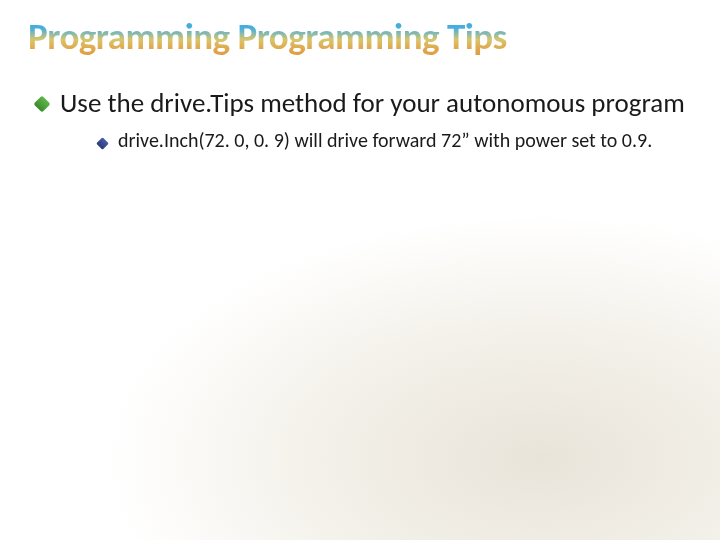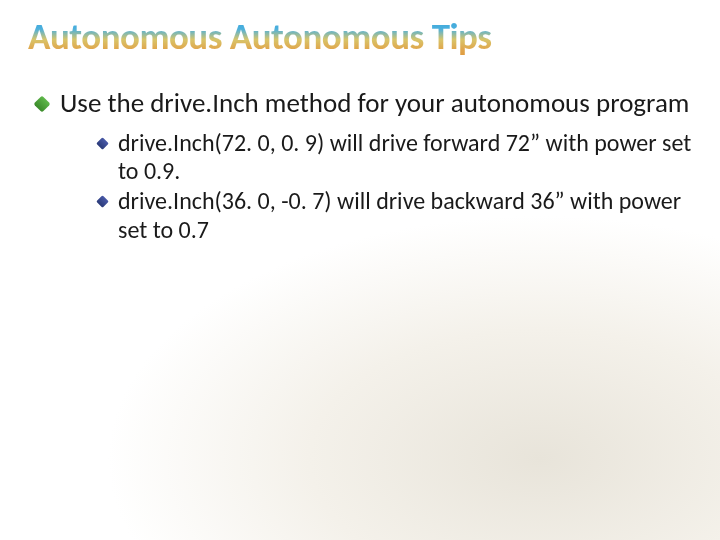--- a/index.html
+++ b/index.html
@@ -46,21 +46,21 @@
     width: 12px;
     height: 12px;
     background: linear-gradient(180deg, #5fb84a 0%, #3a8a2a 100%);
     border-radius: 2px;
     transform: rotate(45deg);
   }
   .lvl2 { padding-left: 36px; margin-top: 10px; margin-bottom: 8px; }
   .lvl2 > li {
     position: relative;
     padding-left: 22px;
-    font-size: 24px;
+    font-size: 20px;
     color: #1a1a1a;
     line-height: 1.18;
     margin-bottom: 2px;
     font-weight: 400;
   }
   .lvl2 > li::before {
     content: "";
     position: absolute;
     left: 2px;
     top: 10px;
@@ -68,28 +68,25 @@
     height: 9px;
     background: linear-gradient(180deg, #4a5aa8 0%, #2a3a78 100%);
     border-radius: 1.5px;
     transform: rotate(45deg);
   }
 </style>
 </head>
 <body>
 
 <div class="slide">
-  <h1 class="title">Autonomous Autonomous Tips</h1>
+  <h1 class="title">Programming Programming Tips</h1>
 
   <ul class="lvl1">
     <li>
-      <span>Use the drive.Inch method for your autonomous program</span>
+      <span>Use the drive.Tips method for your autonomous program</span>
       <ul class="lvl2">
         <li>
           <span>drive.Inch(72. 0, 0. 9) will drive forward 72” with power set to 0.9.</span>
-        </li>
-        <li>
-          <span>drive.Inch(36. 0, -0. 7) will drive backward 36” with power set to 0.7</span>
         </li>
       </ul>
     </li>
   </ul>
 </div>
 
 </body></html>

